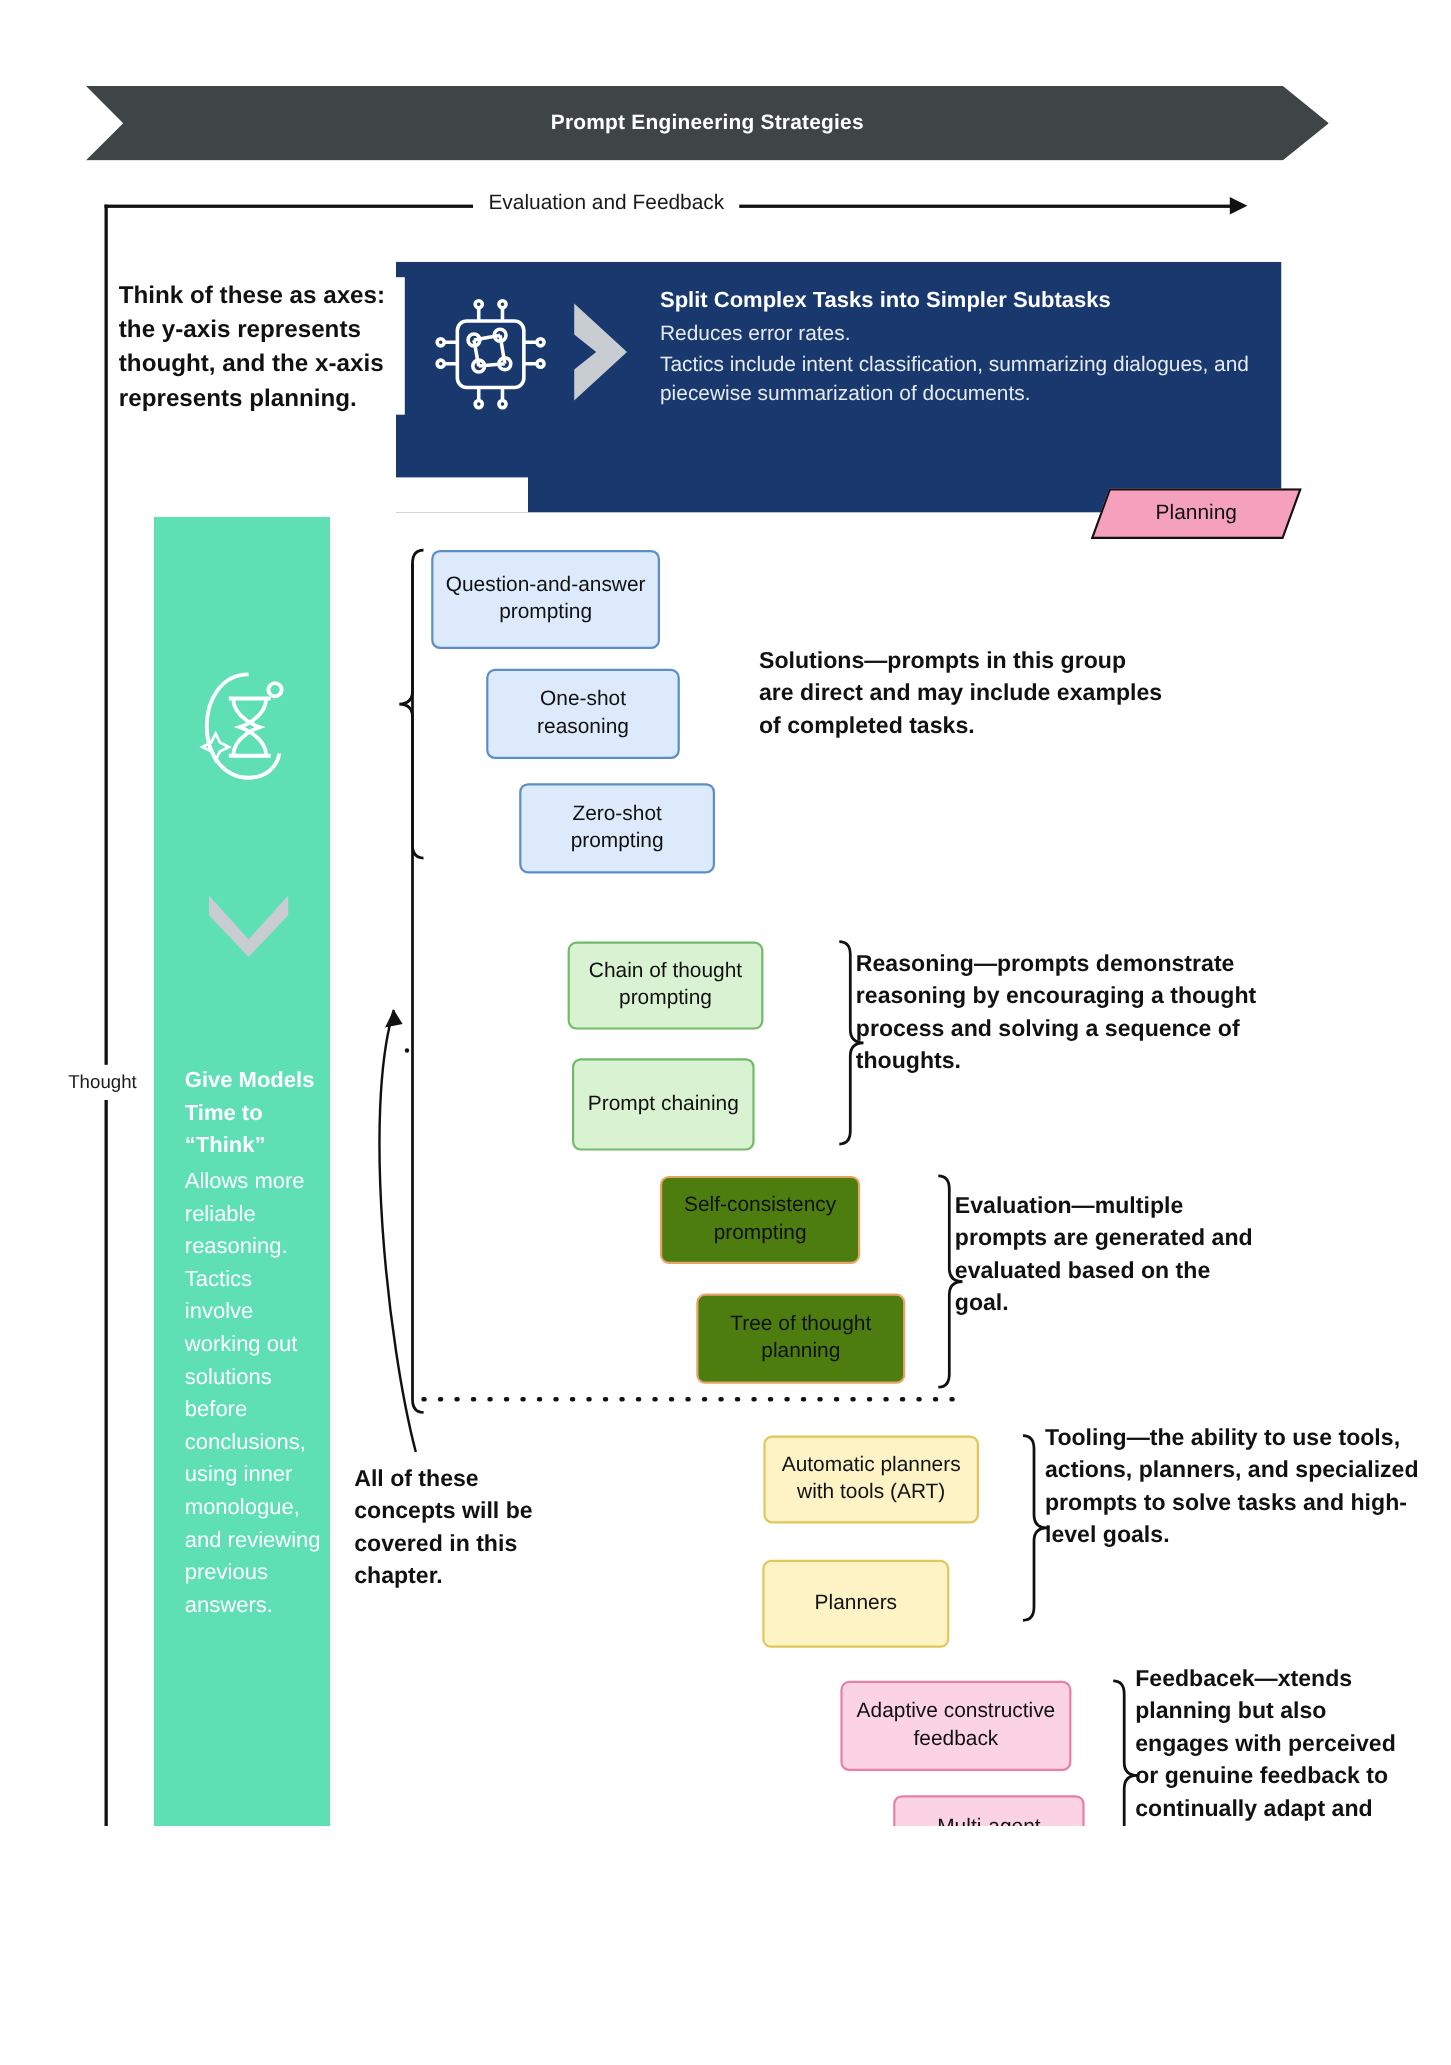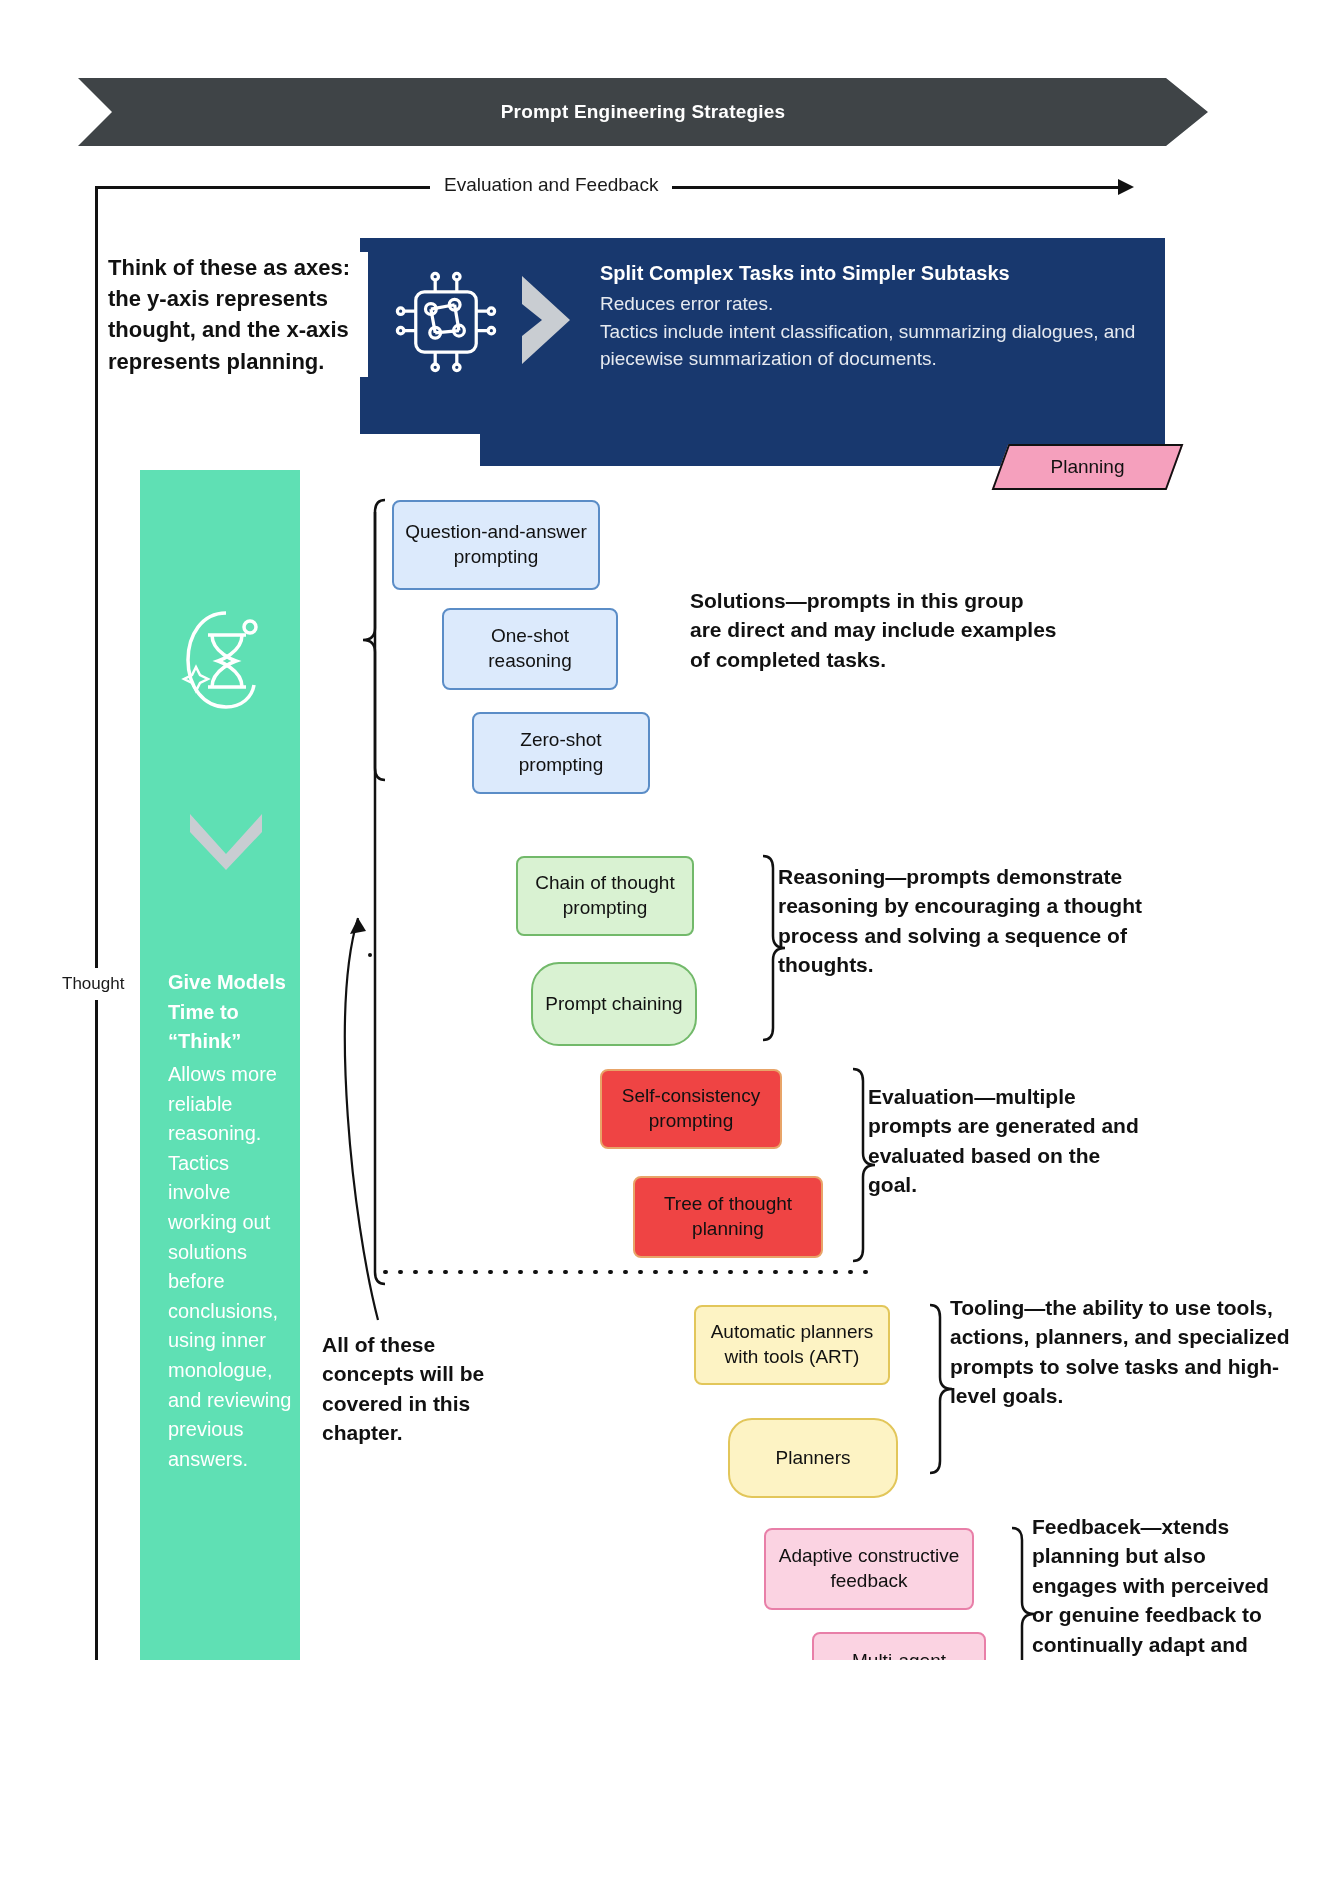--- a/index.html
+++ b/index.html
@@ -242,21 +242,21 @@
     justify-content: center;
     text-align: center;
     font-size: 19px;
     line-height: 1.3;
     color: #111;
     padding: 6px 10px;
     box-sizing: border-box;
   }
   .cbox.blue   { border-color: #5b8dc7; background: #dceafc; }
   .cbox.green  { border-color: #72b96a; background: #d9f2d2; }
-  .cbox.orange { border-color: #e8a468; background: #ef4444; }
+  .cbox.orange { border-color: #e8a468; background: #4d7c0f; }
   .cbox.yellow { border-color: #e2c65a; background: #fdf3c4; }
   .cbox.pink   { border-color: #e87fa8; background: #fbd3e2; }
 
   
   .gdesc {
     position: absolute;
     font-weight: bold;
     font-size: 21px;
     line-height: 1.4;
     color: #111;
@@ -387,29 +387,29 @@
 
     <circle cx="370" cy="955" r="2" fill="#111"></circle>
   </svg>
 
   <div class="cbox blue" style="left:392px; top:500px; width:208px; height:90px;">Question-and-answer prompting</div>
   <div class="cbox blue" style="left:442px; top:608px; width:176px; height:82px;">One-shot reasoning</div>
   <div class="cbox blue" style="left:472px; top:712px; width:178px; height:82px;">Zero-shot prompting</div>
   <div class="gdesc" style="left:690px; top:586px; width:370px;">Solutions—prompts in this group are direct and may include examples of completed tasks.</div>
 
   <div class="cbox green" style="left:516px; top:856px; width:178px; height:80px;">Chain of thought prompting</div>
-  <div class="cbox green" style="left:531px; top:962px; width:166px; height:84px;border-radius:28px;">Prompt chaining</div>
+  <div class="cbox green" style="left:520px; top:962px; width:166px; height:84px;">Prompt chaining</div>
   <div class="gdesc" style="left:778px; top:862px; width:400px;">Reasoning—prompts demonstrate reasoning by encouraging a thought process and solving a sequence of thoughts.</div>
 
   <div class="cbox orange" style="left:600px; top:1069px; width:182px; height:80px;">Self-consistency prompting</div>
   <div class="cbox orange" style="left:633px; top:1176px; width:190px; height:82px;">Tree of thought planning</div>
   <div class="gdesc" style="left:868px; top:1082px; width:280px;">Evaluation—multiple prompts are generated and evaluated based on the goal.</div>
 
   <div class="cbox yellow" style="left:694px; top:1305px; width:196px; height:80px;">Automatic planners with tools (ART)</div>
-  <div class="cbox yellow" style="left:728px; top:1418px; width:170px; height:80px;border-radius:24px;">Planners</div>
+  <div class="cbox yellow" style="left:693px; top:1418px; width:170px; height:80px;">Planners</div>
   <div class="gdesc" style="left:950px; top:1293px; width:340px;">Tooling—the ability to use tools, actions, planners, and specialized prompts to solve tasks and high-level goals.</div>
 
   <div class="cbox pink" style="left:764px; top:1528px; width:210px; height:82px;">Adaptive constructive feedback</div>
   <div class="cbox pink" style="left:812px; top:1632px; width:174px; height:84px;">Multi-agent systems</div>
   <div class="gdesc" style="left:1032px; top:1512px; width:258px;">Feedbacek—xtends planning but also engages with perceived or genuine feedback to continually adapt and improve plans.</div>
 
   <div id="chapter-note" class="abs">All of these concepts will be covered in this chapter.</div>
 
 </div>
 

